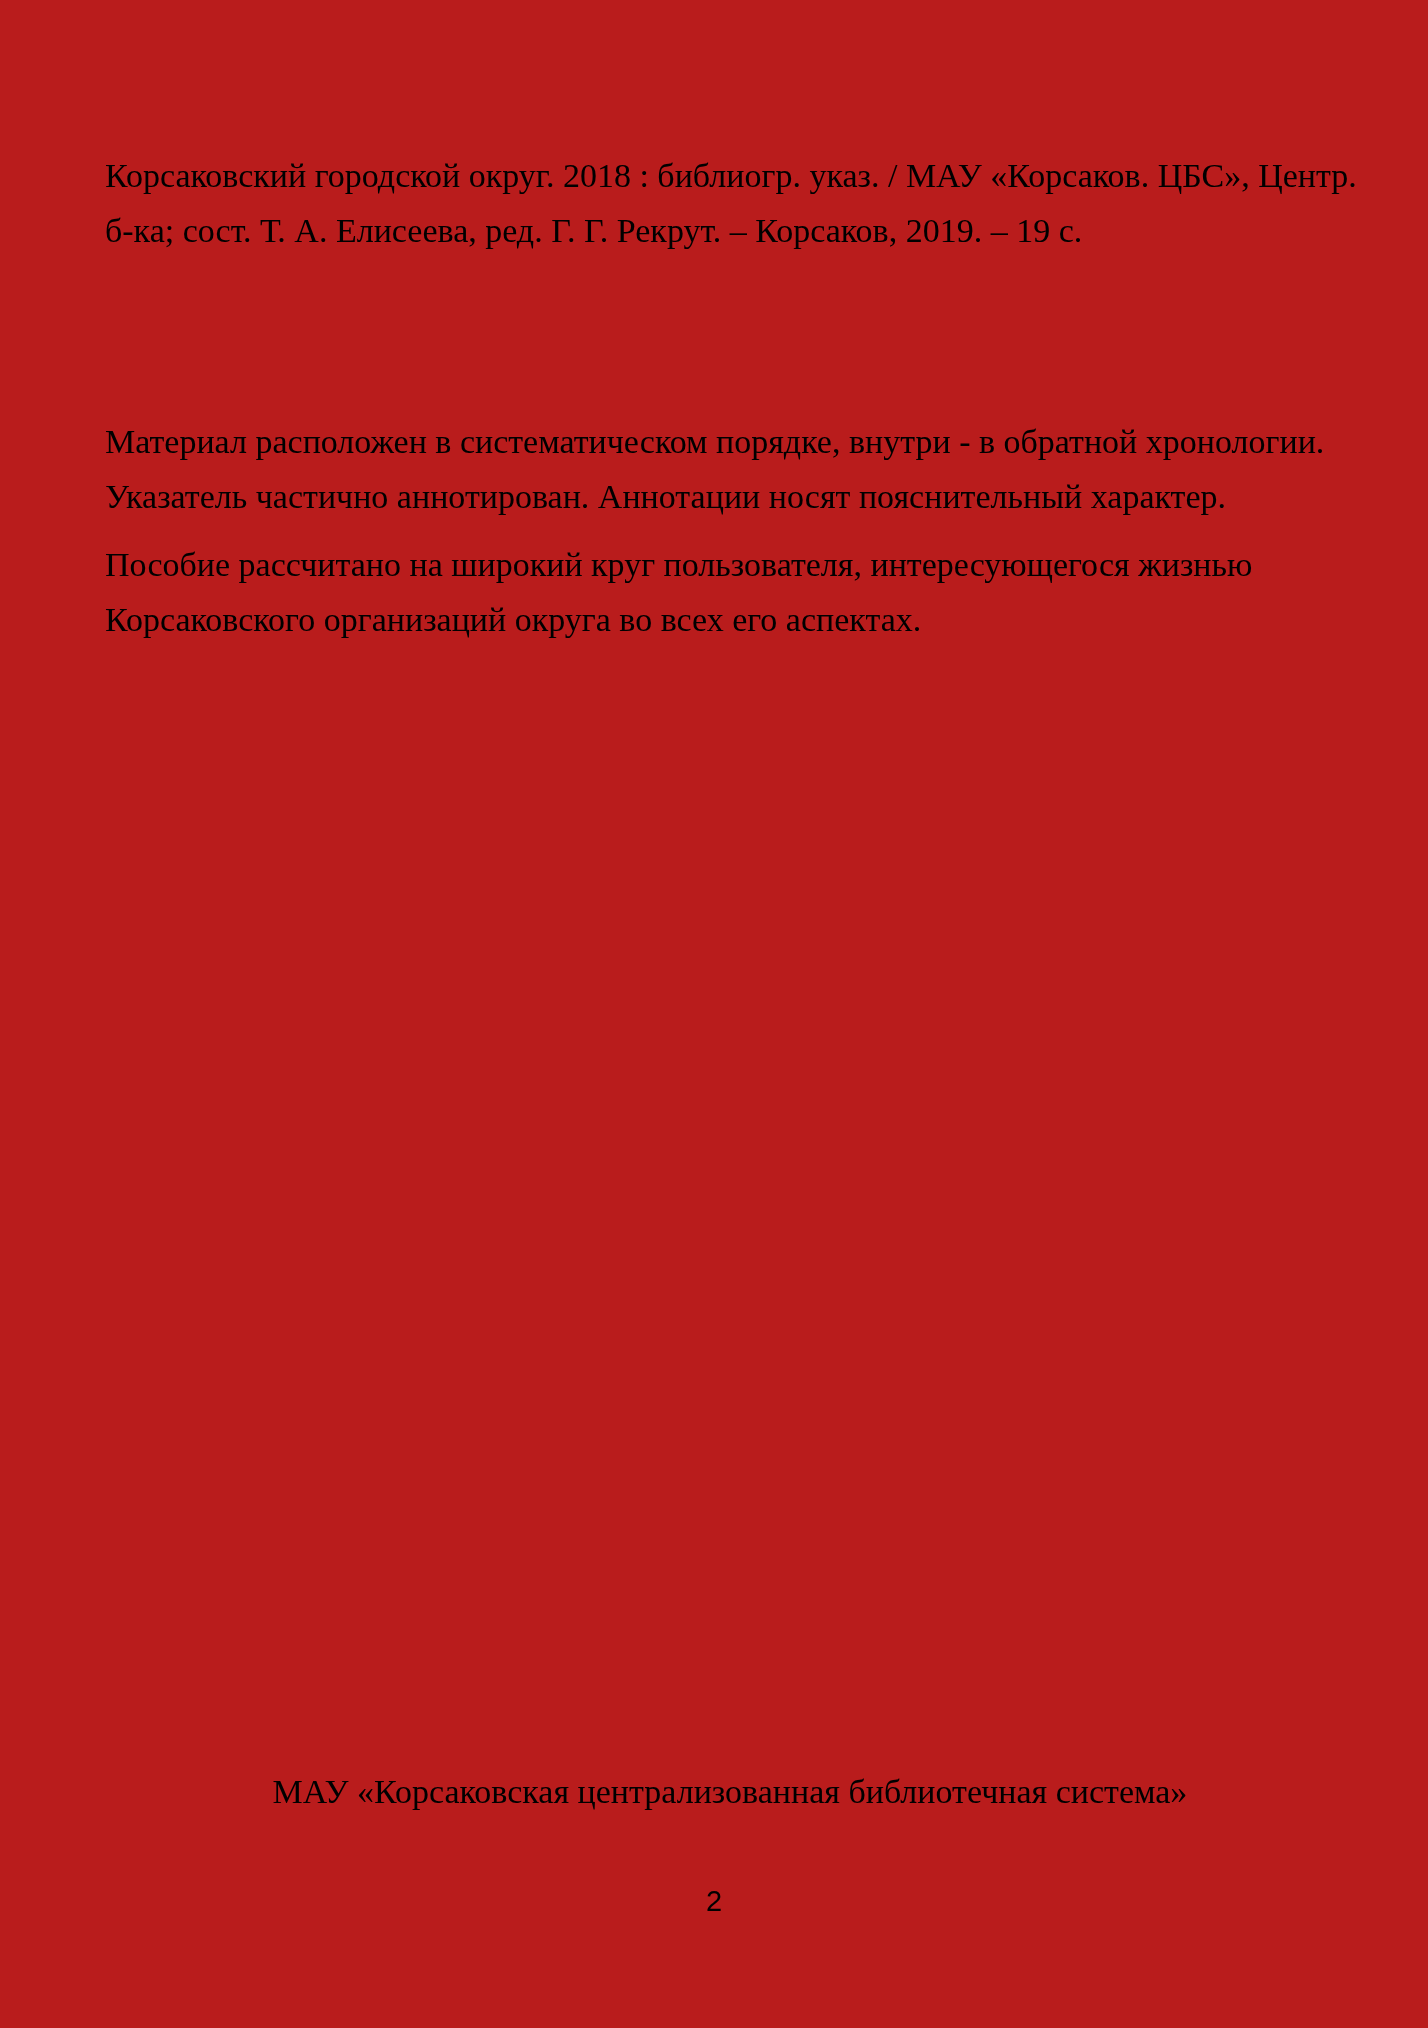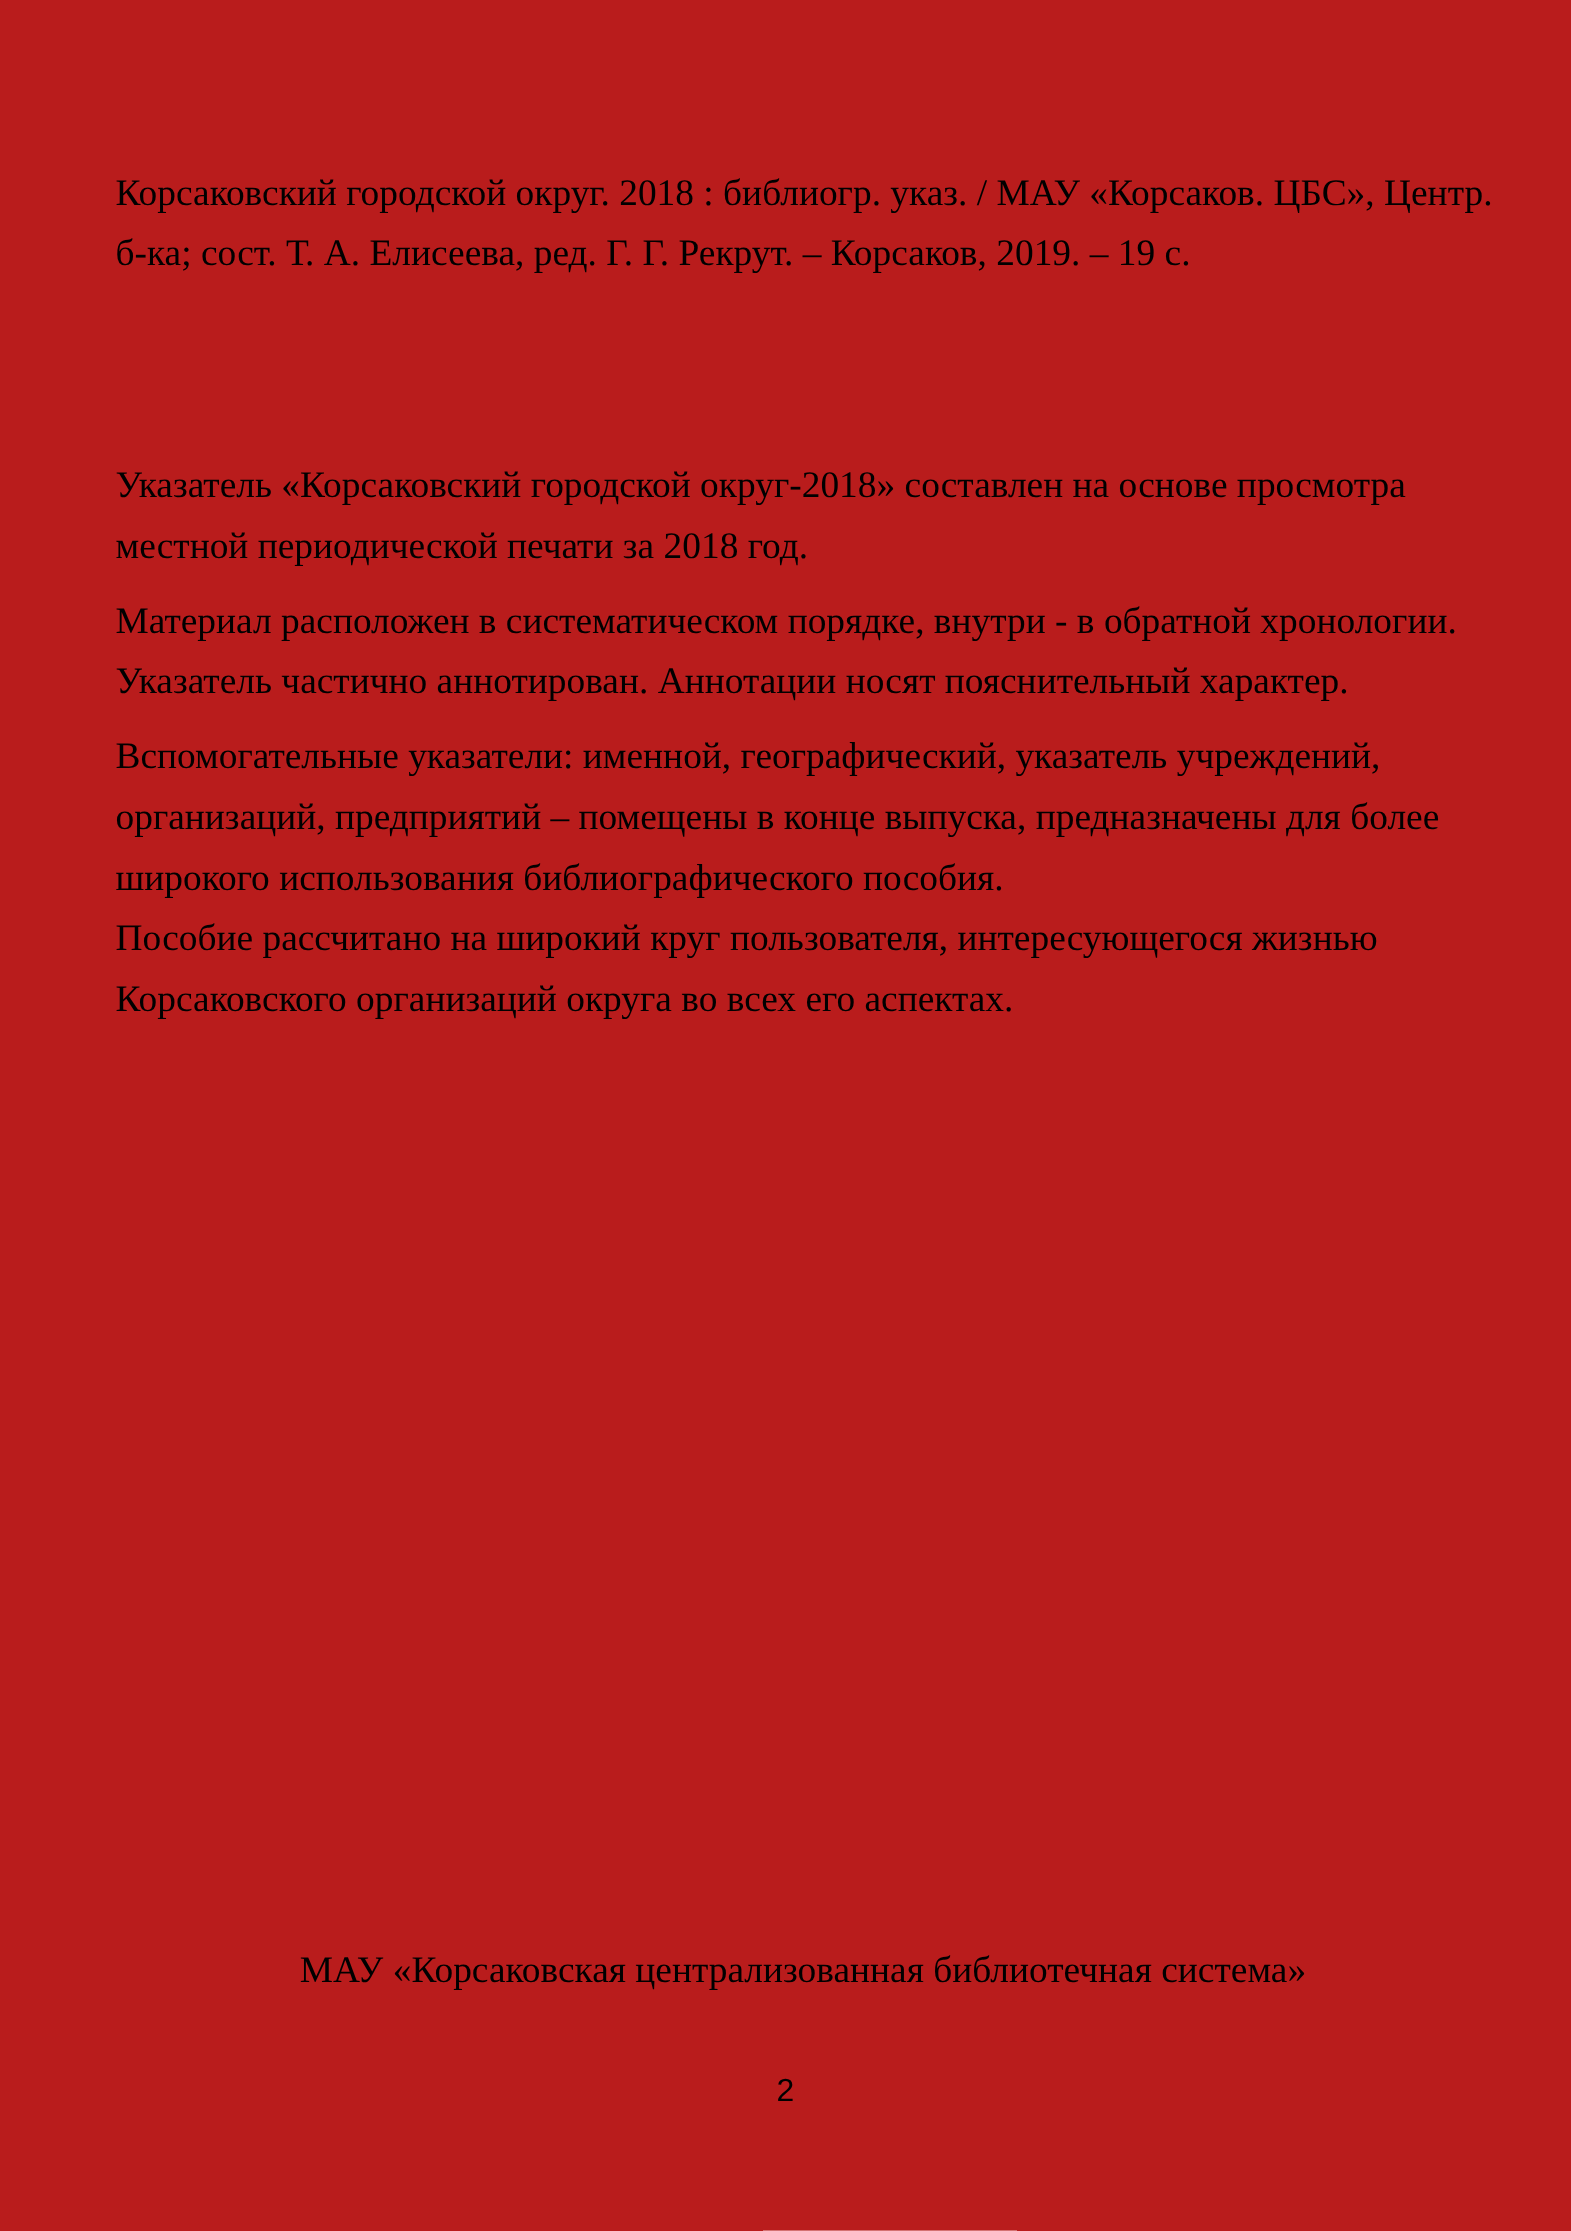--- a/index.html
+++ b/index.html
@@ -56,25 +56,23 @@
 </style>
 </head>
 <body>
 
 <div class="page">
 
   <div class="content">
 
     <p class="citation">Корсаковский городской округ. 2018 : библиогр. указ. / МАУ «Корсаков. ЦБС», Центр. б-ка; сост. Т. А. Елисеева, ред. Г. Г. Рекрут. – Корсаков, 2019. – 19 с.</p>
 
-    <p class="para">Указатель «Корсаковский городской округ-2018» составлен на основе просмотра местной периодической печати за 2018 год.</p>
 
     <p class="para">Материал расположен в систематическом порядке, внутри - в обратной хронологии. Указатель частично аннотирован. Аннотации носят пояснительный характер.</p>
 
-    <p class="para no-gap">Вспомогательные указатели: именной, географический, указатель учреждений, организаций, предприятий – помещены в конце выпуска, предназначены для более широкого использования библиографического пособия.</p>
 
     <p class="para no-gap">Пособие рассчитано на широкий круг пользователя, интересующегося жизнью Корсаковского организаций округа во всех его аспектах.</p>
 
   </div>
 
   <div class="footer-line">МАУ «Корсаковская централизованная библиотечная система»</div>
 
   <div class="page-number">2</div>
 
 </div>

